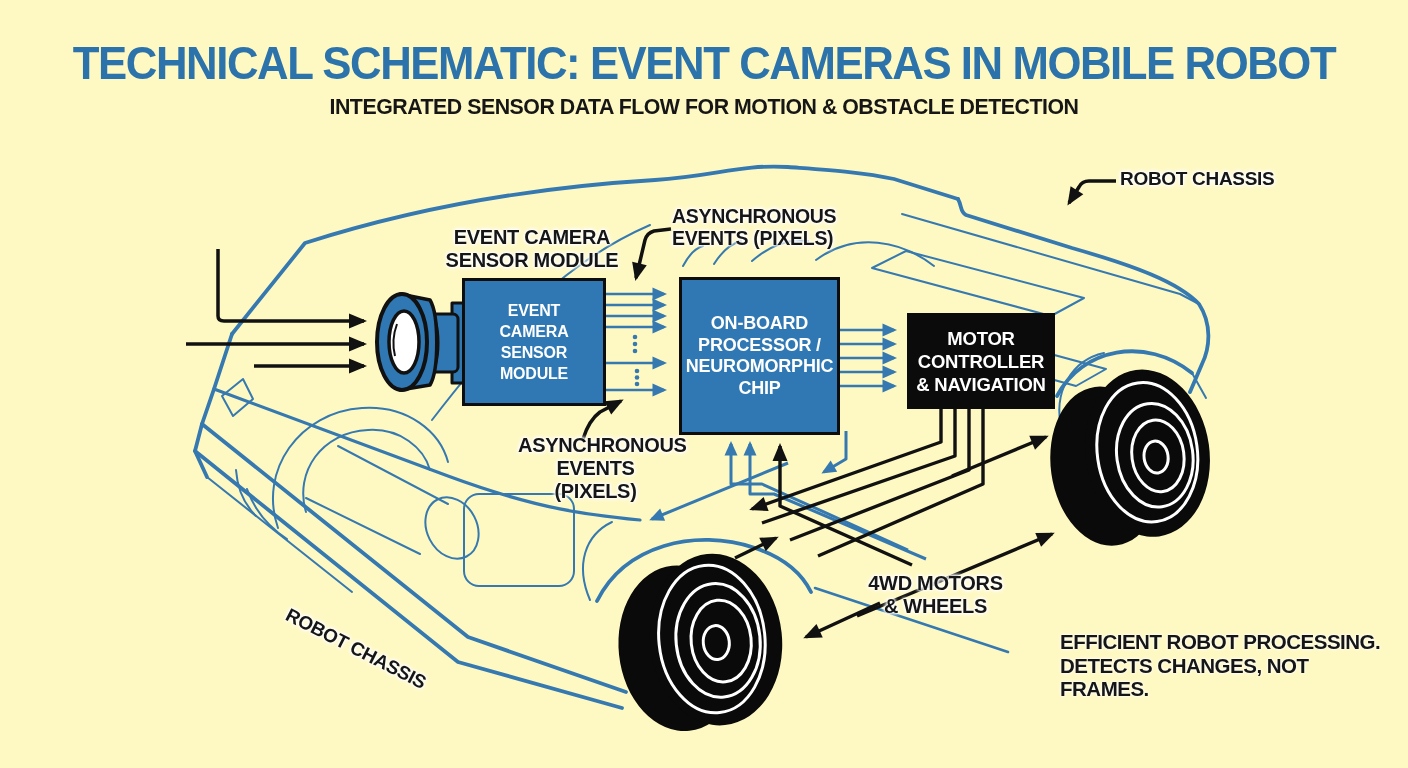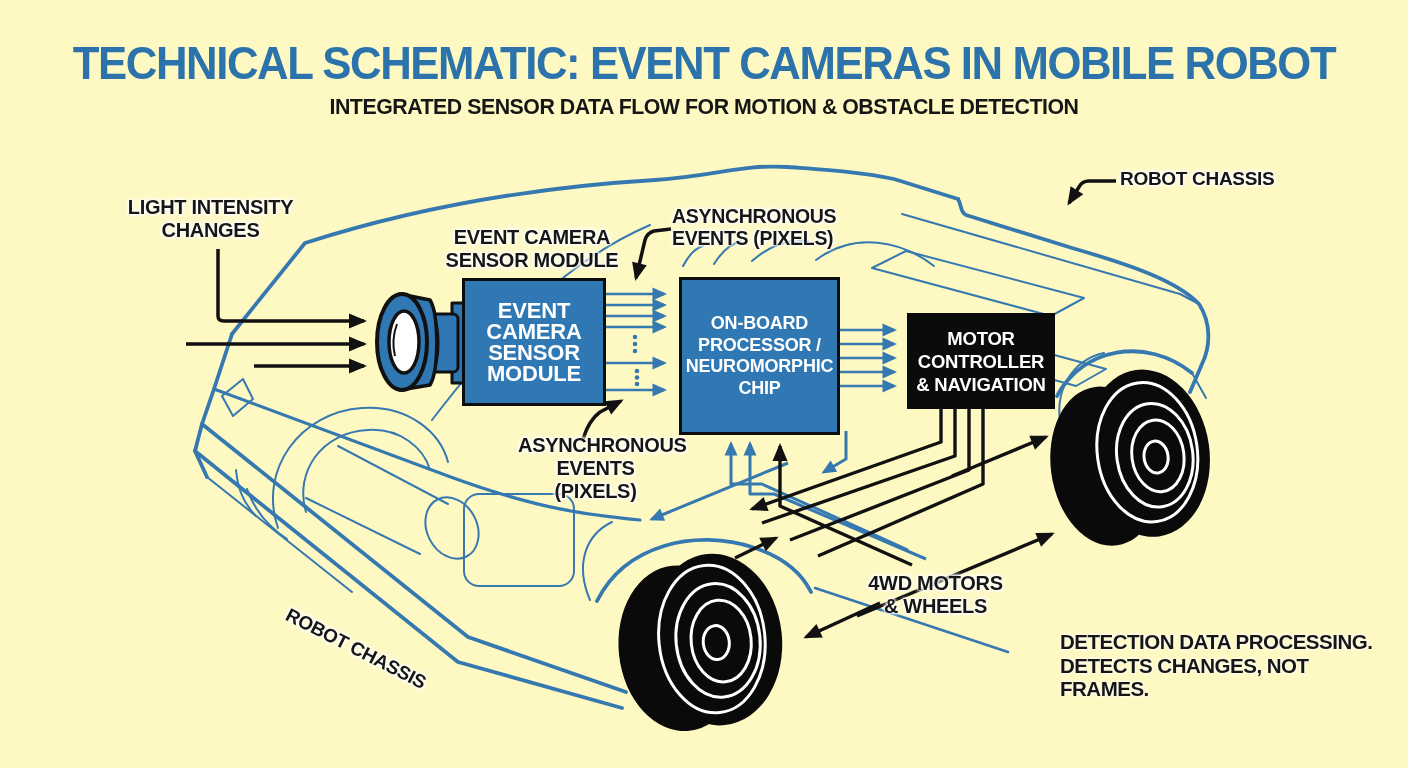--- a/index.html
+++ b/index.html
@@ -23,21 +23,21 @@
     position:absolute; text-align:center; line-height:1.14; white-space:pre-line;
     letter-spacing:-0.3px;
     text-shadow:0 0 3px #fff,0 0 3px #fff,0 0 4px #fff,0 0 5px #fff;
   }
   .box{
     position:absolute; display:flex; align-items:center; justify-content:center;
     text-align:center; color:#fff; white-space:pre-line; letter-spacing:-0.2px;
   }
   .box-blue{background:#2f78b3; border:3px solid #0d0d0d;}
   .box-black{background:#0b0b0b;}
-  #sensor-box{left:462px; top:278px; width:138px; height:122px; font-size:22px; line-height:21px;}
+  #sensor-box{left:462px; top:278px; width:138px; height:122px; font-size:16px; line-height:21px;}
   #processor-box{left:679px; top:277px; width:155px; height:152px; font-size:18px; line-height:21.5px;}
   #motor-box{left:907px; top:313px; width:148px; height:96px; font-size:18.5px; line-height:23px;}
   #lbl-light{left:118px; top:196px; width:185px; font-size:20px;}
   #lbl-sensor-caption{left:438px; top:226px; width:188px; font-size:20px;}
   #lbl-async-top{left:672px; top:205px; width:180px; font-size:19.5px; text-align:left;}
   #lbl-async-bottom{left:518px; top:434px; width:155px; font-size:20px;}
   #lbl-chassis-top{left:1120px; top:168px; width:160px; font-size:19px; text-align:left; white-space:nowrap;}
   #lbl-chassis-side{left:292px; top:604px; font-size:19px; white-space:nowrap;
     transform:rotate(27deg); transform-origin:0 0;}
   #lbl-4wd{left:853px; top:572px; width:165px; font-size:20px;}
@@ -182,22 +182,20 @@
       <path d="M 983 409 L 983 484 L 818 556"></path>
       <path d="M 912 565 L 780 506 L 780 446" marker-end="url(#ab)"></path>
       <path d="M 952 476 L 1046 437" marker-end="url(#ab)"></path>
       <path d="M 735 558 L 776 538" marker-end="url(#ab)"></path>
     </g>
   </svg>
 
   <div class="title">TECHNICAL SCHEMATIC: EVENT CAMERAS IN MOBILE ROBOT</div>
   <div class="subtitle">INTEGRATED SENSOR DATA FLOW FOR MOTION &amp; OBSTACLE DETECTION</div>
 
-  <div class="lbl" id="lbl-light">LIGHT INTENSITY
-CHANGES</div>
   <div class="lbl" id="lbl-sensor-caption">EVENT CAMERA
 SENSOR MODULE</div>
   <div class="lbl" id="lbl-async-top">ASYNCHRONOUS
 EVENTS (PIXELS)</div>
   <div class="lbl" id="lbl-async-bottom">ASYNCHRONOUS
 EVENTS
 (PIXELS)</div>
   <div class="lbl" id="lbl-chassis-top">ROBOT CHASSIS</div>
   <div class="lbl" id="lbl-chassis-side">ROBOT CHASSIS</div>
   <div class="lbl" id="lbl-4wd">4WD MOTORS
@@ -209,17 +207,17 @@
 MODULE</div>
   <div class="box box-blue" id="processor-box">ON-BOARD
 PROCESSOR /
 NEUROMORPHIC
 CHIP</div>
   <div class="box box-black" id="motor-box">MOTOR
 CONTROLLER
 &amp; NAVIGATION</div>
 
   <div id="key-features">
-    <div>DETECTION DATA PROCESSING.</div>
+    <div>EFFICIENT ROBOT PROCESSING.</div>
     <div>DETECTS CHANGES, NOT FRAMES.</div>
   </div>
 
 </div>
 
 </body></html>

